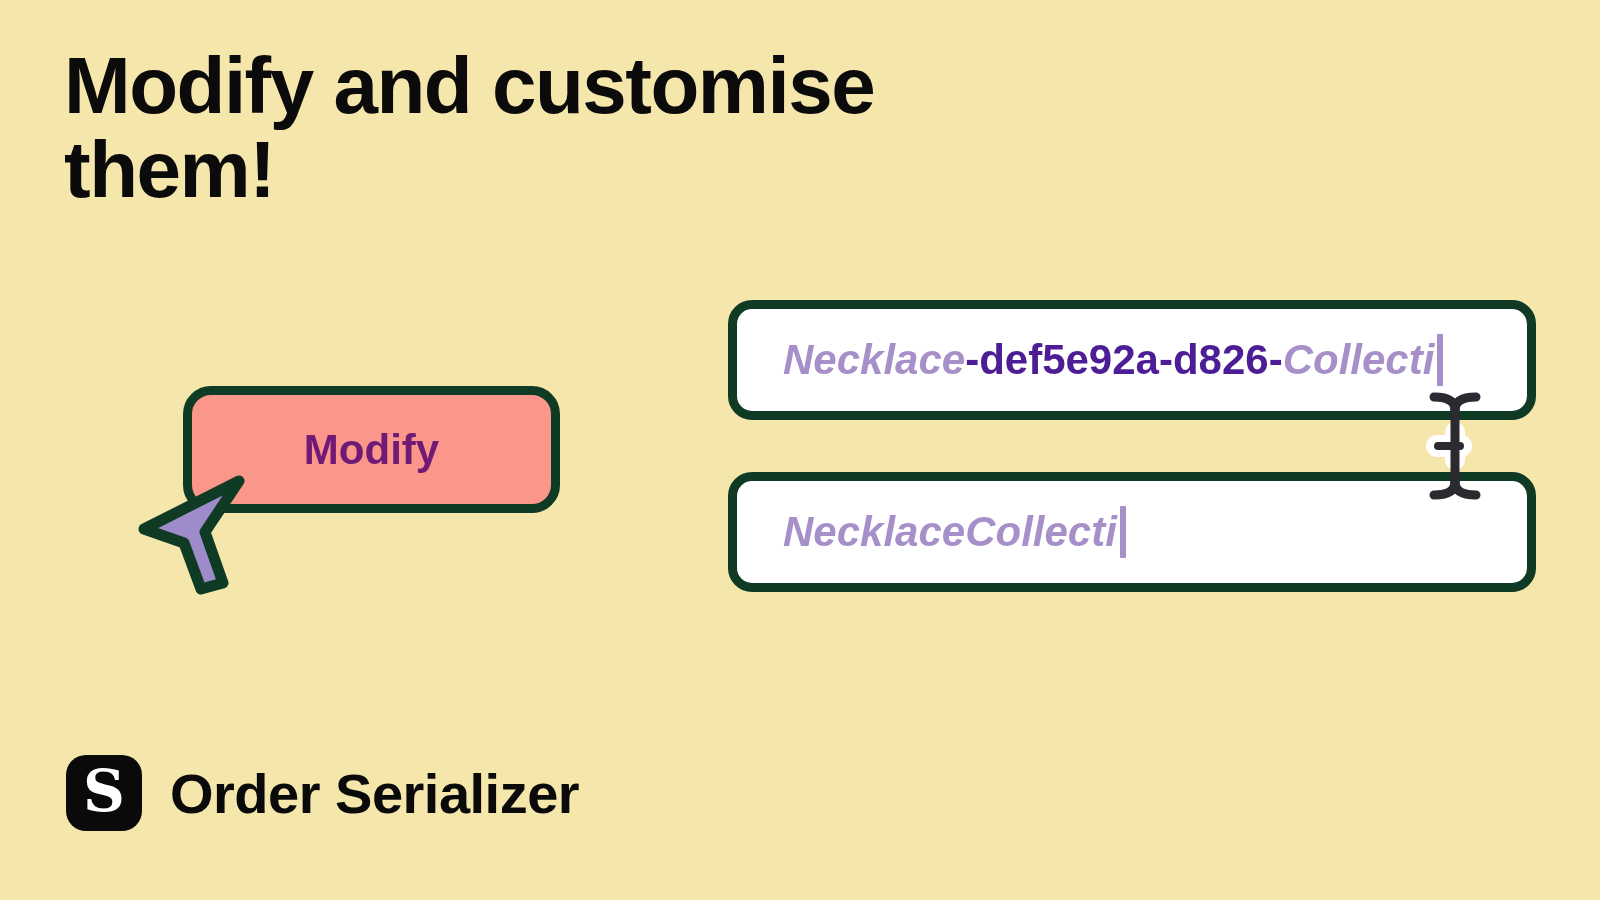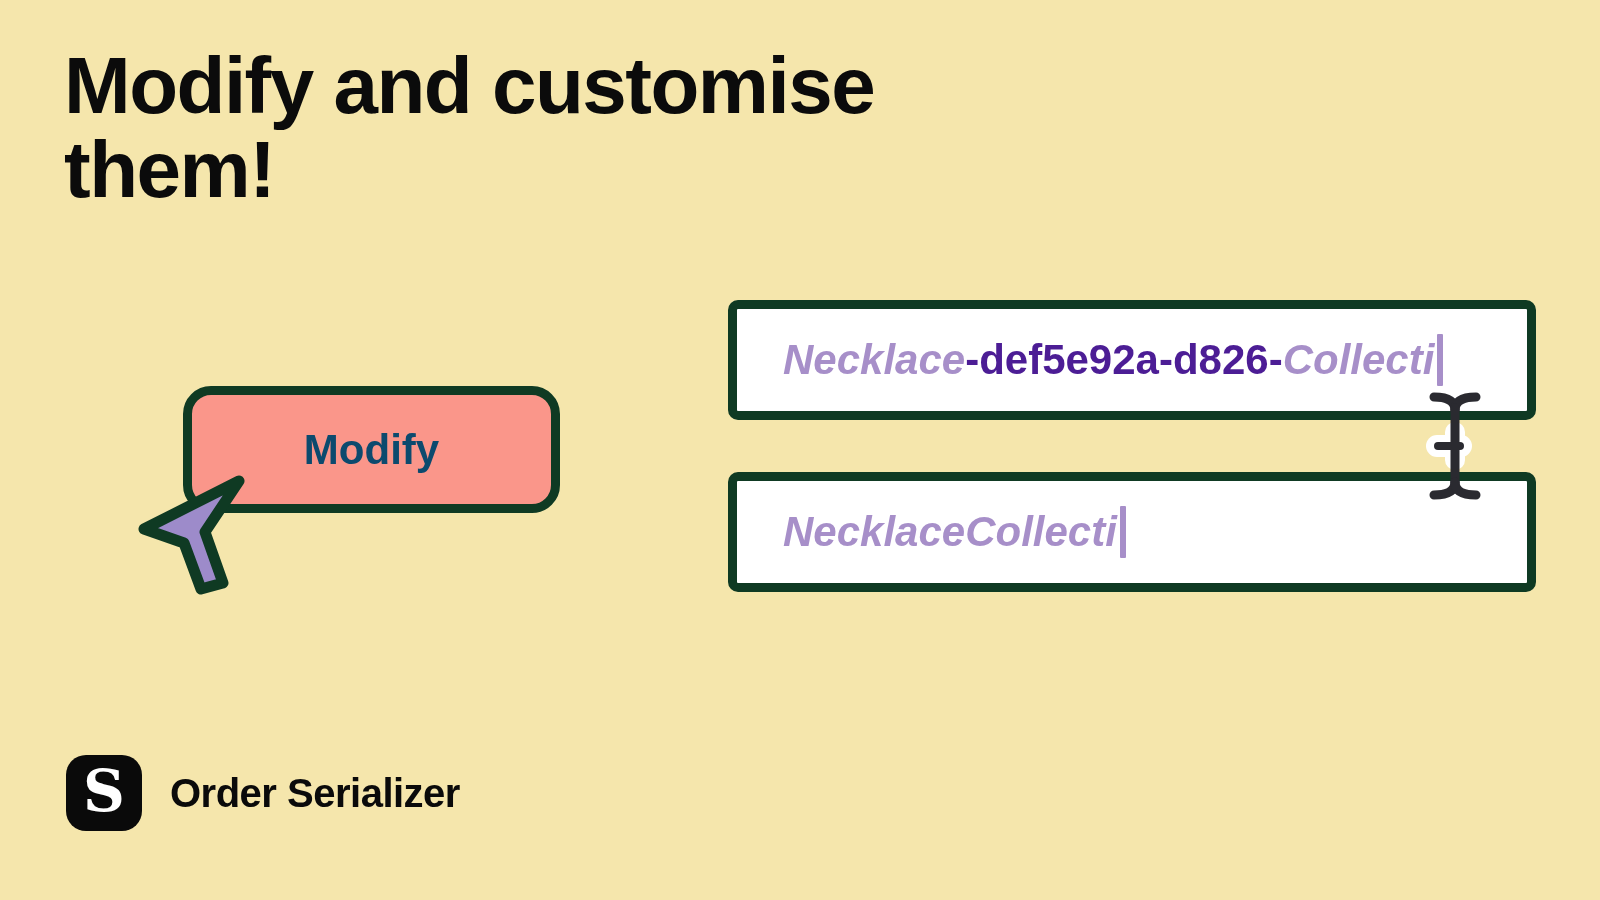--- a/index.html
+++ b/index.html
@@ -22,35 +22,35 @@
   .modify-btn{
     position:absolute;left:183px;top:386px;width:377px;height:127px;
     box-sizing:border-box;
     background:#FA968A;
     border:9px solid #0F3A23;
     border-radius:28px;
     display:flex;align-items:center;justify-content:center;
     cursor:pointer;
   }
   .modify-btn .label{
-    font-size:42px;font-weight:700;color:#0c4a6e;
+    font-size:42px;font-weight:700;color:#701a75;
   }
 
   
   .pointer-arrow{
     position:absolute;left:134px;top:462px;width:125px;height:145px;z-index:5;
   }
 
   
   .serial-box{
     position:absolute;left:728px;width:808px;height:120px;
     box-sizing:border-box;
     background:#FFFFFF;
     border:9px solid #0F3A23;
-    border-radius:10px;
+    border-radius:24px;
     display:flex;align-items:center;
     padding-left:46px;
     font-size:42px;font-weight:700;
     white-space:nowrap;
     cursor:text;
   }
   .serial-box.first{top:300px;}
   .serial-box.second{top:472px;}
   .serial-box .part-purple{
     color:#A78FC9;font-style:italic;font-weight:700;
@@ -76,21 +76,21 @@
   .brand .logo-square{
     width:76px;height:76px;background:#0A0A0A;border-radius:20px;
     display:flex;align-items:center;justify-content:center;
   }
   .brand .logo-letter{
     font-family:"DejaVu Serif", serif;
     color:#FFFFFF;font-size:58px;font-weight:600;line-height:1;
     transform:translateY(-2px);
   }
   .brand .brand-name{
-    font-size:40px;font-weight:700;color:#0A0A0A;letter-spacing:-0.5px;
+    font-size:56px;font-weight:700;color:#0A0A0A;letter-spacing:-0.5px;
   }
 </style>
 </head>
 <body>
 
 <div class="canvas">
 
   <div class="heading">Modify and customise them!</div>
 
   <div class="modify-btn">

